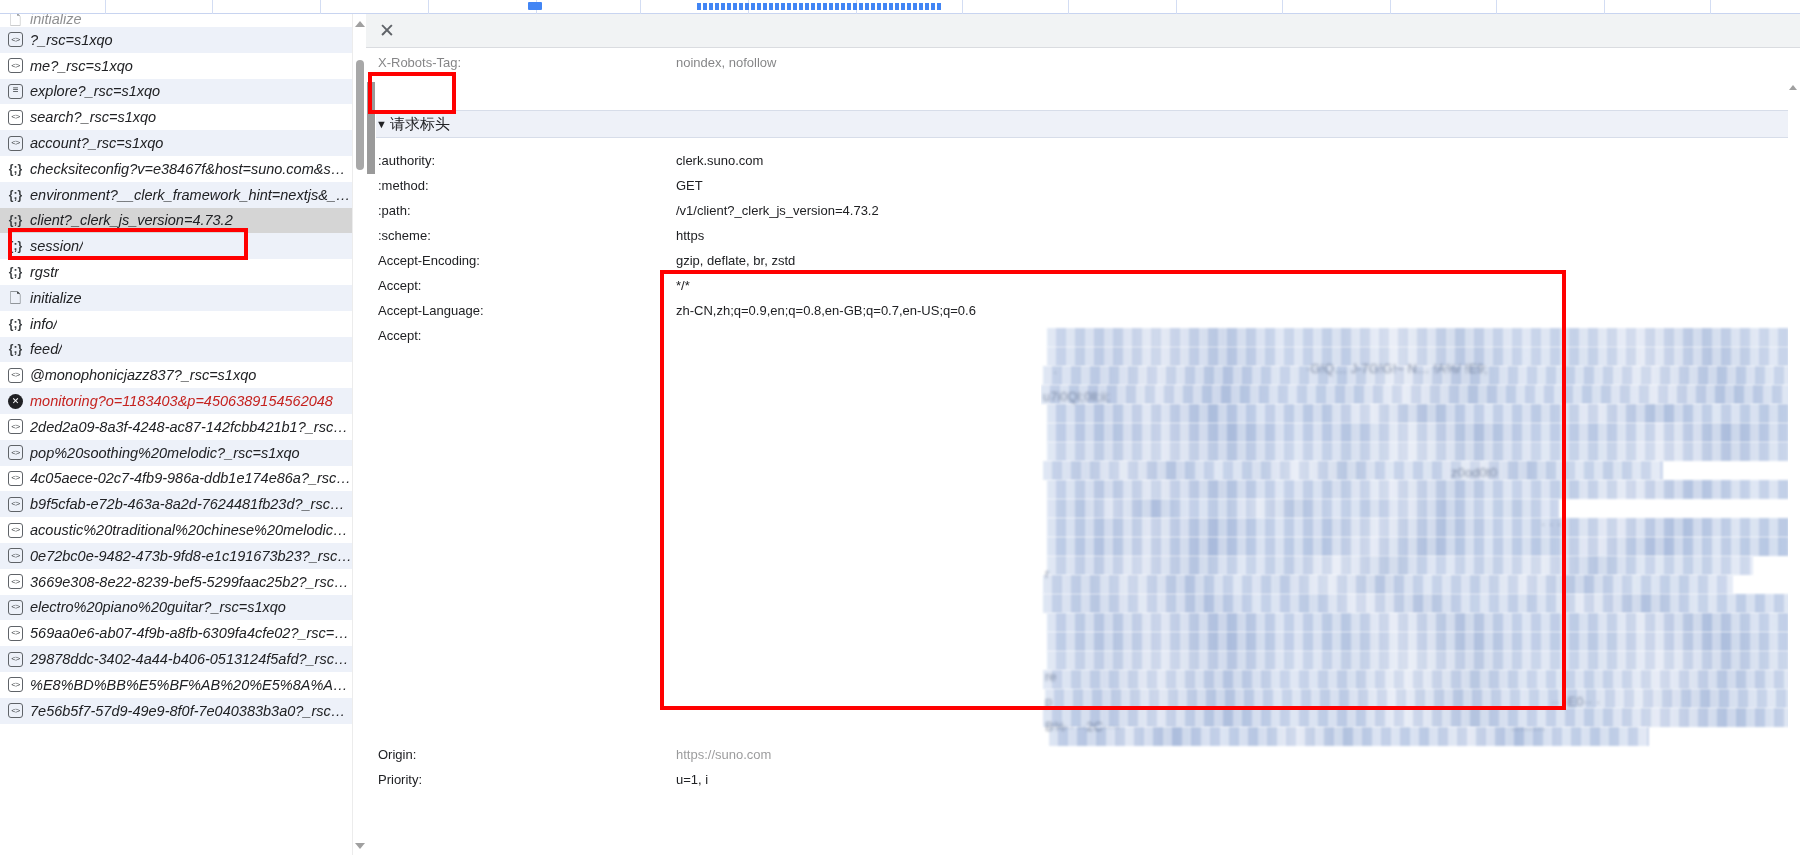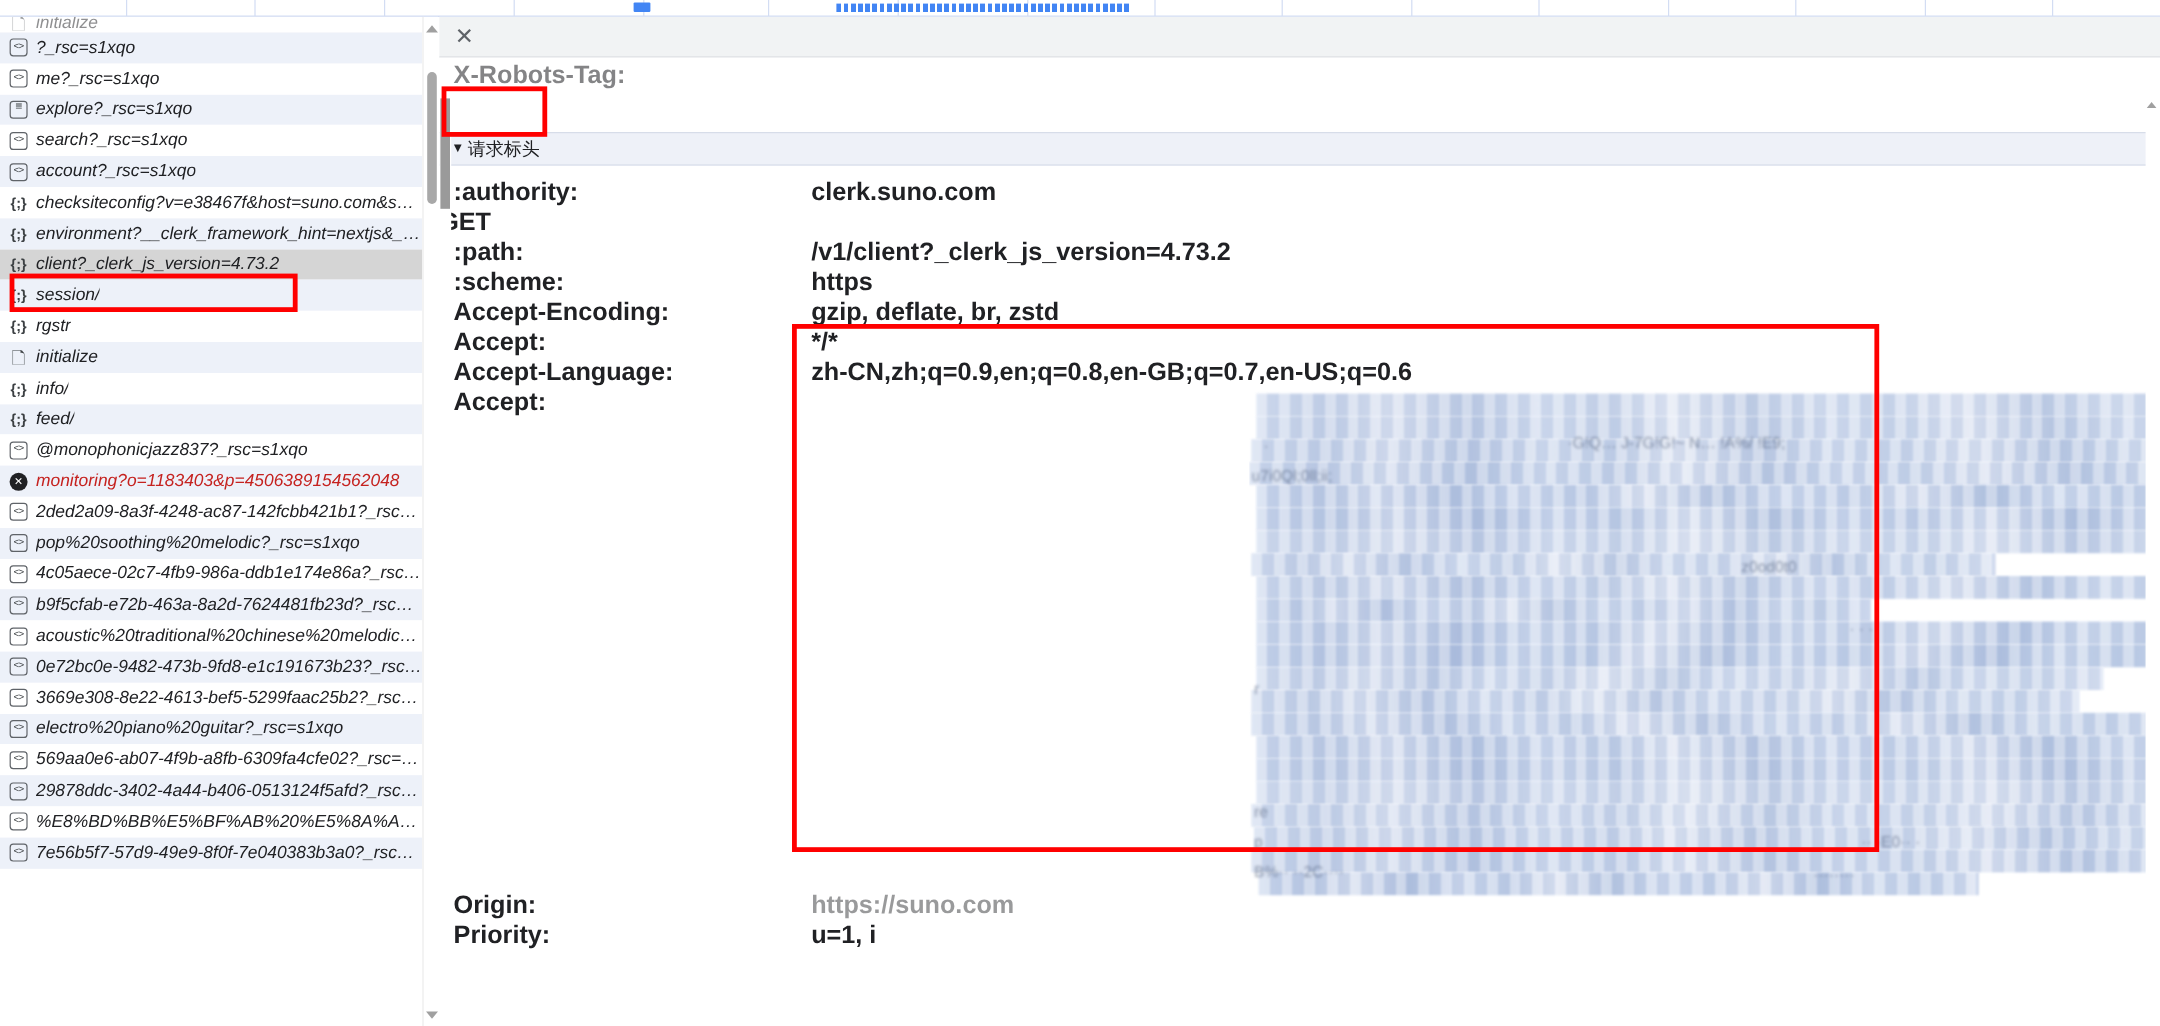--- a/index.html
+++ b/index.html
@@ -103,21 +103,21 @@
   }
   .tab.active {
     background: #ffffff; color: #1a73e8;
     box-shadow: inset 0 -2px 0 #1a73e8;
   }
 
   .hdr-area { position: relative; height: 807px; background: #ffffff; }
 
   .hdr-row {
     position: relative; display: flex; align-items: flex-end;
-    font-size: 21px; color: #202124; line-height: 25px; height: 25px; font-weight: bold;
+    font-size: 13px; color: #202124; line-height: 25px; height: 25px;
   }
   .hdr-key {
     flex: 0 0 310px; padding-left: 12px; color: #202124;
     white-space: nowrap; overflow: hidden;
   }
   .hdr-val { flex: 1 1 auto; white-space: nowrap; overflow: hidden; color: #202124; }
 
   .section-head {
     background: #eef1f8; border-top: 1px solid #d7dde9; border-bottom: 1px solid #d7dde9;
     display: flex; align-items: center; height: 28px;
@@ -285,21 +285,21 @@
         <div class="req-row odd">
           <span class="req-icon ic-box">&lt;&gt;</span>
           <span class="req-label">acoustic%20traditional%20chinese%20melodic…</span>
         </div>
         <div class="req-row even">
           <span class="req-icon ic-box">&lt;&gt;</span>
           <span class="req-label">0e72bc0e-9482-473b-9fd8-e1c191673b23?_rsc…</span>
         </div>
         <div class="req-row odd">
           <span class="req-icon ic-box">&lt;&gt;</span>
-          <span class="req-label">3669e308-8e22-4613-bef5-5299faac25b2?_rsc…</span>
+          <span class="req-label">3669e308-8e22-8239-bef5-5299faac25b2?_rsc…</span>
         </div>
         <div class="req-row even">
           <span class="req-icon ic-box">&lt;&gt;</span>
           <span class="req-label">electro%20piano%20guitar?_rsc=s1xqo</span>
         </div>
         <div class="req-row odd">
           <span class="req-icon ic-box">&lt;&gt;</span>
           <span class="req-label">569aa0e6-ab07-4f9b-a8fb-6309fa4cfe02?_rsc=…</span>
         </div>
         <div class="req-row even">
@@ -330,33 +330,35 @@
   <div class="detail">
 
     <div class="tabbar">
       <div class="tab-close">✕</div>
     </div>
 
     <div class="hdr-area">
 
       <div class="hdr-row" style="position:absolute;left:0;top:2px;width:100%;opacity:.55;">
         <div class="hdr-key">X-Robots-Tag:</div>
+        <div class="hdr-val">noindex, nofollow</div>
       </div>
 
       <div class="section-head" style="position:absolute;left:0;top:62px;width:100%;">
         <span class="caret">▼</span>
         <span>请求标头</span>
       </div>
 
       <div id="hdr-rows" style="position:absolute;left:0;top:100px;width:100%;">
           <div class="hdr-row">
             <div class="hdr-key">:authority:</div>
             <div class="hdr-val">clerk.suno.com</div>
           </div>
           <div class="hdr-row">
+            <div class="hdr-key">:method:</div>
             <div class="hdr-val">GET</div>
           </div>
           <div class="hdr-row">
             <div class="hdr-key">:path:</div>
             <div class="hdr-val">/v1/client?_clerk_js_version=4.73.2</div>
           </div>
           <div class="hdr-row">
             <div class="hdr-key">:scheme:</div>
             <div class="hdr-val">https</div>
           </div>

